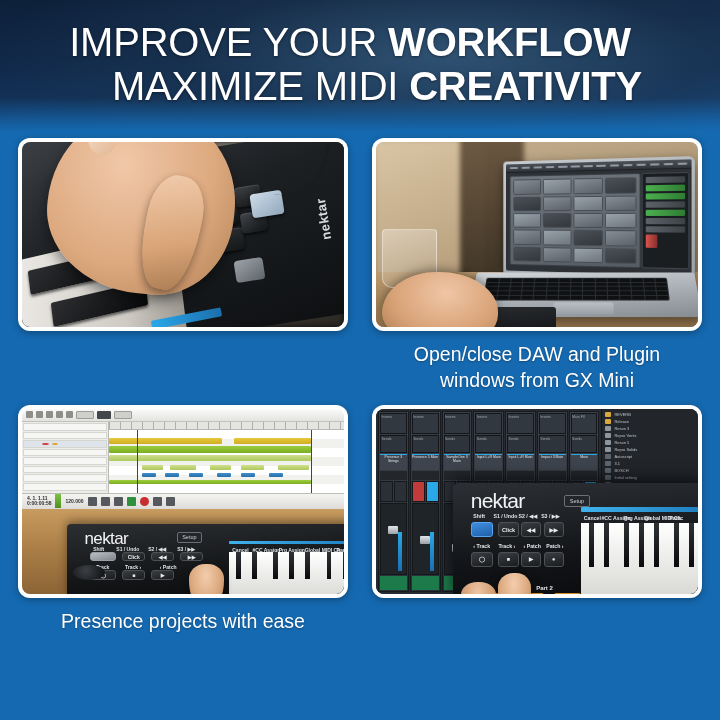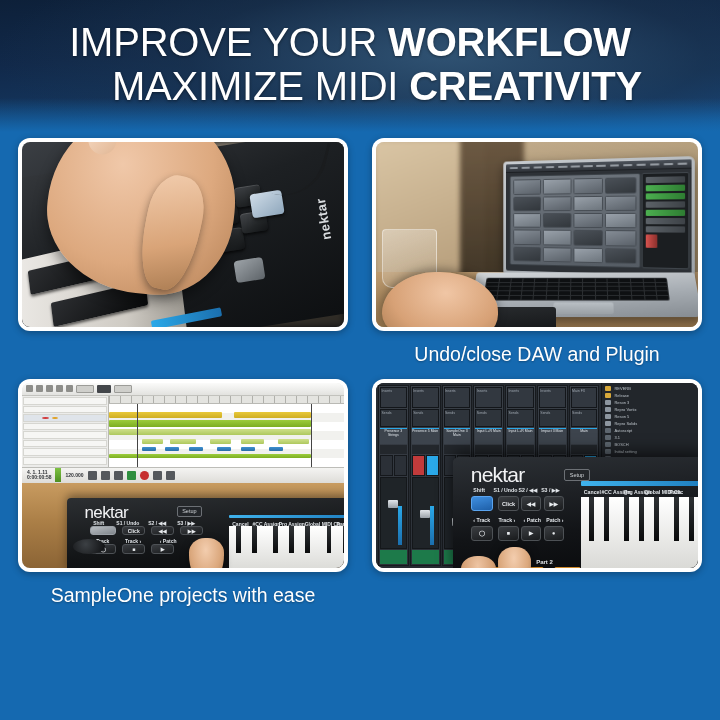--- a/index.html
+++ b/index.html
@@ -656,21 +656,22 @@
               </div>
               <div class="trackpad"></div>
             </div>
 
             <div class="ctrl"></div>
             <div class="ledpt"></div>
             <div class="hand2"></div>
           </div>
         </div>
         <div class="caption">
-          <div>Undo/close DAW and Plugin</div>
+          <div>Open/close DAW and Plugin</div>
+          <div>windows from GX Mini</div>
         </div>
       </div>
     </div>
 
     <div class="row row2-wrap">
 
       <div class="cell">
         <div class="card">
           <div class="shot s3">
 
@@ -777,21 +778,21 @@
                 <div class="bkey" style="left:57%"></div>
                 <div class="bkey" style="left:73%"></div>
                 <div class="bkey" style="left:85%"></div>
               </div>
               <div class="knob"></div>
               <div class="thumb3"></div>
             </div>
           </div>
         </div>
         <div class="caption">
-          <div>SampleOne projects with ease</div>
+          <div>Presence projects with ease</div>
         </div>
       </div>
 
       <div class="cell">
         <div class="card">
           <div class="shot s4">
 
             <div class="mixer">
               <div class="ch">
                 <div class="ins">Inserts</div>

